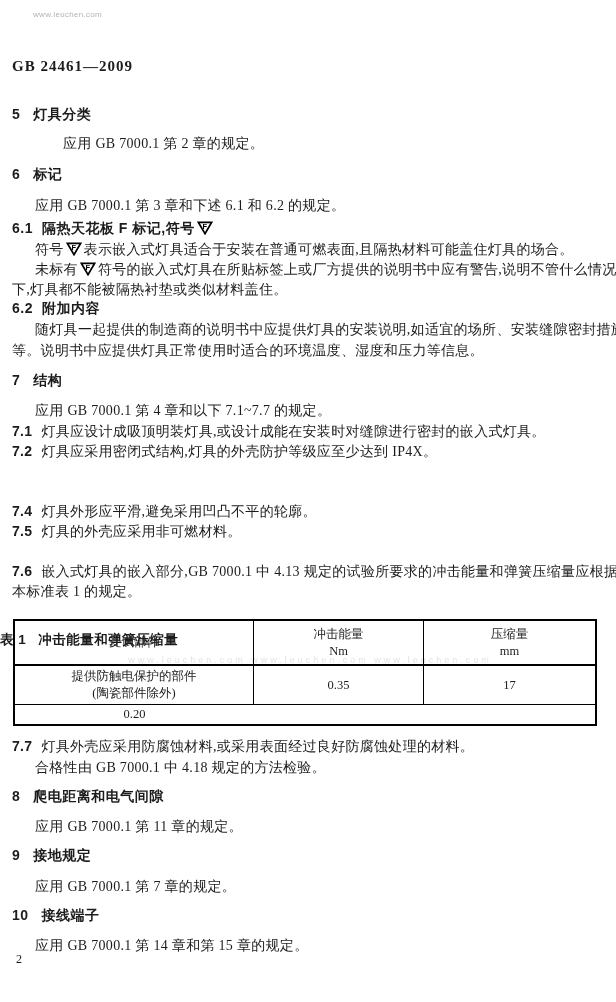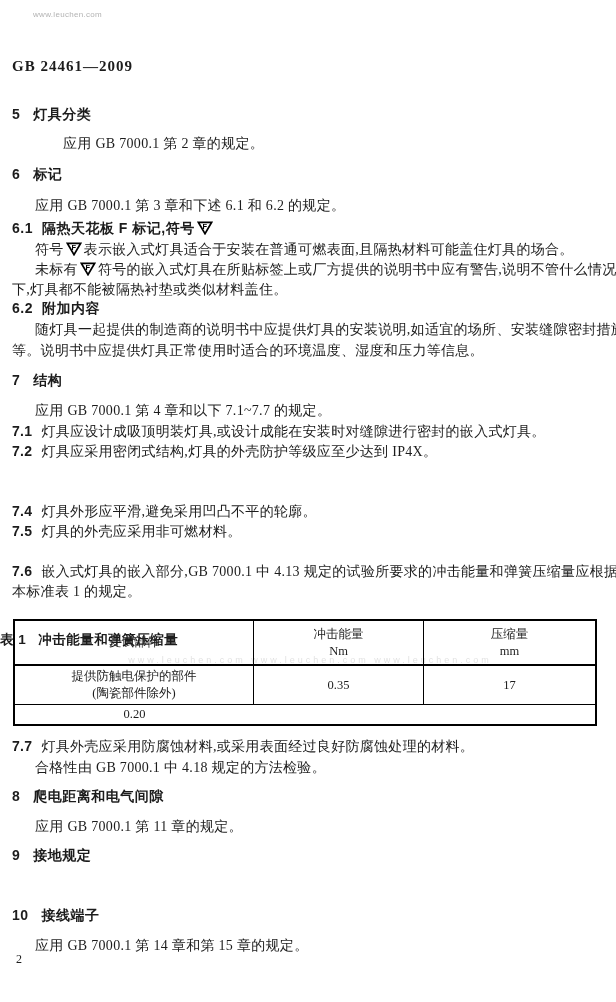--- a/index.html
+++ b/index.html
@@ -148,20 +148,21 @@
   <div class="line" style="left:35px; top:758px;">合格性由 GB 7000.1 中 4.18 规定的方法检验。</div>
 
   <div class="line h" style="left:12px; top:787px;">
     <span class="hnum">8</span><span>爬电距离和电气间隙</span>
   </div>
   <div class="line" style="left:35px; top:817px;">应用 GB 7000.1 第 11 章的规定。</div>
 
   <div class="line h" style="left:12px; top:846px;">
     <span class="hnum">9</span><span>接地规定</span>
   </div>
+  <div class="line" style="left:35px; top:877px;">应用 GB 7000.1 第 7 章的规定。</div>
 
   <div class="line h" style="left:12px; top:906px;">
     <span class="hnum">10</span><span>接线端子</span>
   </div>
   <div class="line" style="left:35px; top:936px;">应用 GB 7000.1 第 14 章和第 15 章的规定。</div>
 
   <div class="page-number">2</div>
 
 </div>
 

